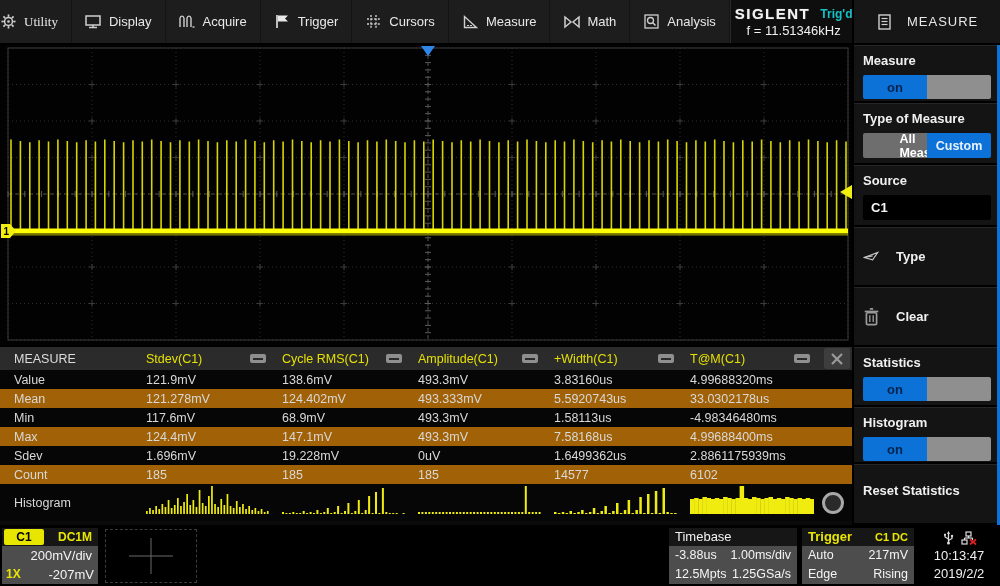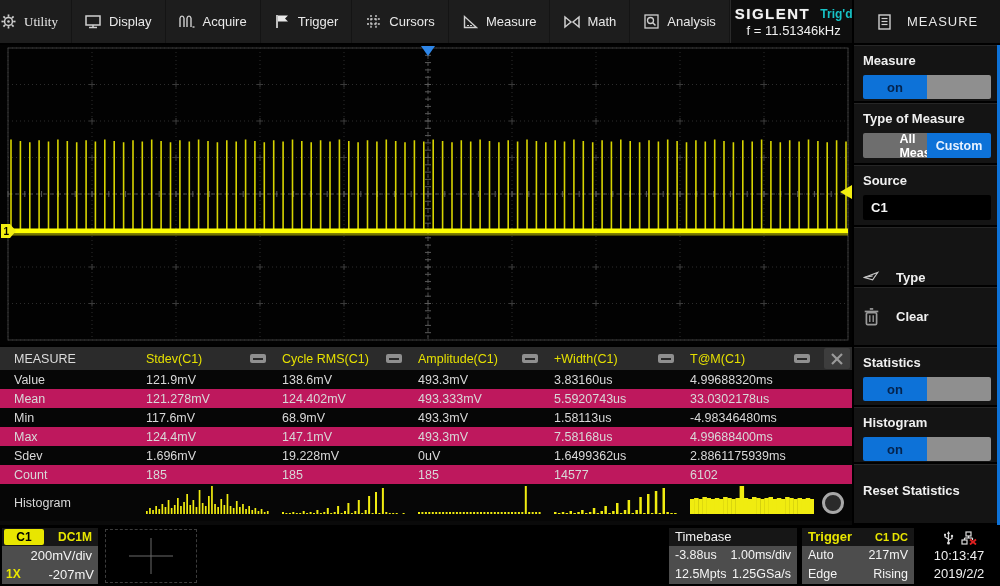--- a/index.html
+++ b/index.html
@@ -42,37 +42,37 @@
   .seg { width:128px; height:25px; display:flex; border-radius:2px; overflow:hidden; }
   .seg .seg-a { width:50%; background:#6e6e6e; color:#fff; font-size:12.5px; font-weight:600;
                 display:flex; align-items:center; justify-content:center;padding-left:40px; }
   .seg .seg-b { width:50%; background:#0d72d8; color:#e8f2ff; font-size:12.5px; font-weight:600;
                 display:flex; align-items:center; justify-content:center; }
   .source-field { width:128px; height:25px; background:#000; color:#f5f5f5; font-size:13px; font-weight:bold;
                   display:flex; align-items:center; padding-left:8px; border-radius:2px; }
   .side-btn { display:flex; align-items:center; gap:16px; padding:0 0 0 9px; border-bottom:2px solid #000;
               border-top:1px solid #262626; color:#f0f0f0; font-size:13px; font-weight:600; cursor:pointer; }
   .sec-measure { height:58px; } .sec-tom { height:62px; } .sec-source { height:62px; }
-  .sec-type { height:60px;align-items:flex-end; } .sec-clear { height:60px; }
+  .sec-type { height:60px; } .sec-clear { height:60px; }
   .sec-stats { height:60px; } .sec-hist { height:57px; } .sec-reset { height:61px; padding-top:18px; }
 
   
   .mtable { grid-column:1; grid-row:3; background:#0a0a0a; display:flex; flex-direction:column; border-top:2px solid #000; }
   .mt-header { height:23px; background:#2b2b2b; display:grid; grid-template-columns:140px repeat(5,136px) 1fr;
                align-items:center; }
   .mt-header .title { color:#dcdcdc; font-size:12.5px; padding-left:14px; }
   .hcell { display:flex; align-items:center; justify-content:space-between; padding:0 10px 0 6px; height:100%; }
   .hname { color:#e5e000; font-size:12.5px; }
   .minus-btn { width:16px; height:9px; background:#8f8f8f; border-radius:2px; position:relative; cursor:pointer; flex:0 0 auto; }
   .minus-btn::after { content:""; position:absolute; left:3px; right:3px; top:3.5px; height:2px; background:#2b2b2b; }
   .close-btn { width:26px; height:21px; background:#3d3d3d; margin-left:auto; margin-right:2px; border-radius:2px;
                display:flex; align-items:center; justify-content:center; cursor:pointer; }
   .mrow { height:19px; display:grid; grid-template-columns:140px repeat(5,136px) 1fr; align-items:center;
           color:#d8d8d8; font-size:12.5px; }
-  .mrow.odd { background:#060606; } .mrow.even { background:#be185d; }
+  .mrow.odd { background:#060606; } .mrow.even { background:#a16207; }
   .mrow .rlabel { padding-left:14px; } .mrow .rval { padding-left:6px; }
   .hist-row { height:37px; display:grid; grid-template-columns:140px repeat(5,136px) 1fr; align-items:end; background:#060606; }
   .hist-row .rlabel { color:#d8d8d8; font-size:12.5px; padding-left:14px; align-self:center; }
   .hist-cell { padding:0 8px 4px 6px; }
   .handle-circ { width:22px; height:22px; border:3px solid #a8a8a8; border-radius:50%; background:#2a2a2a;
                  align-self:center; margin-left:2px; cursor:pointer; }
 
   
   .bottombar { grid-column:1 / span 2; grid-row:4; background:#000; display:flex; align-items:center; padding:0 2px; }
   .chbox { width:96px; height:56px; display:flex; flex-direction:column; cursor:pointer; }

